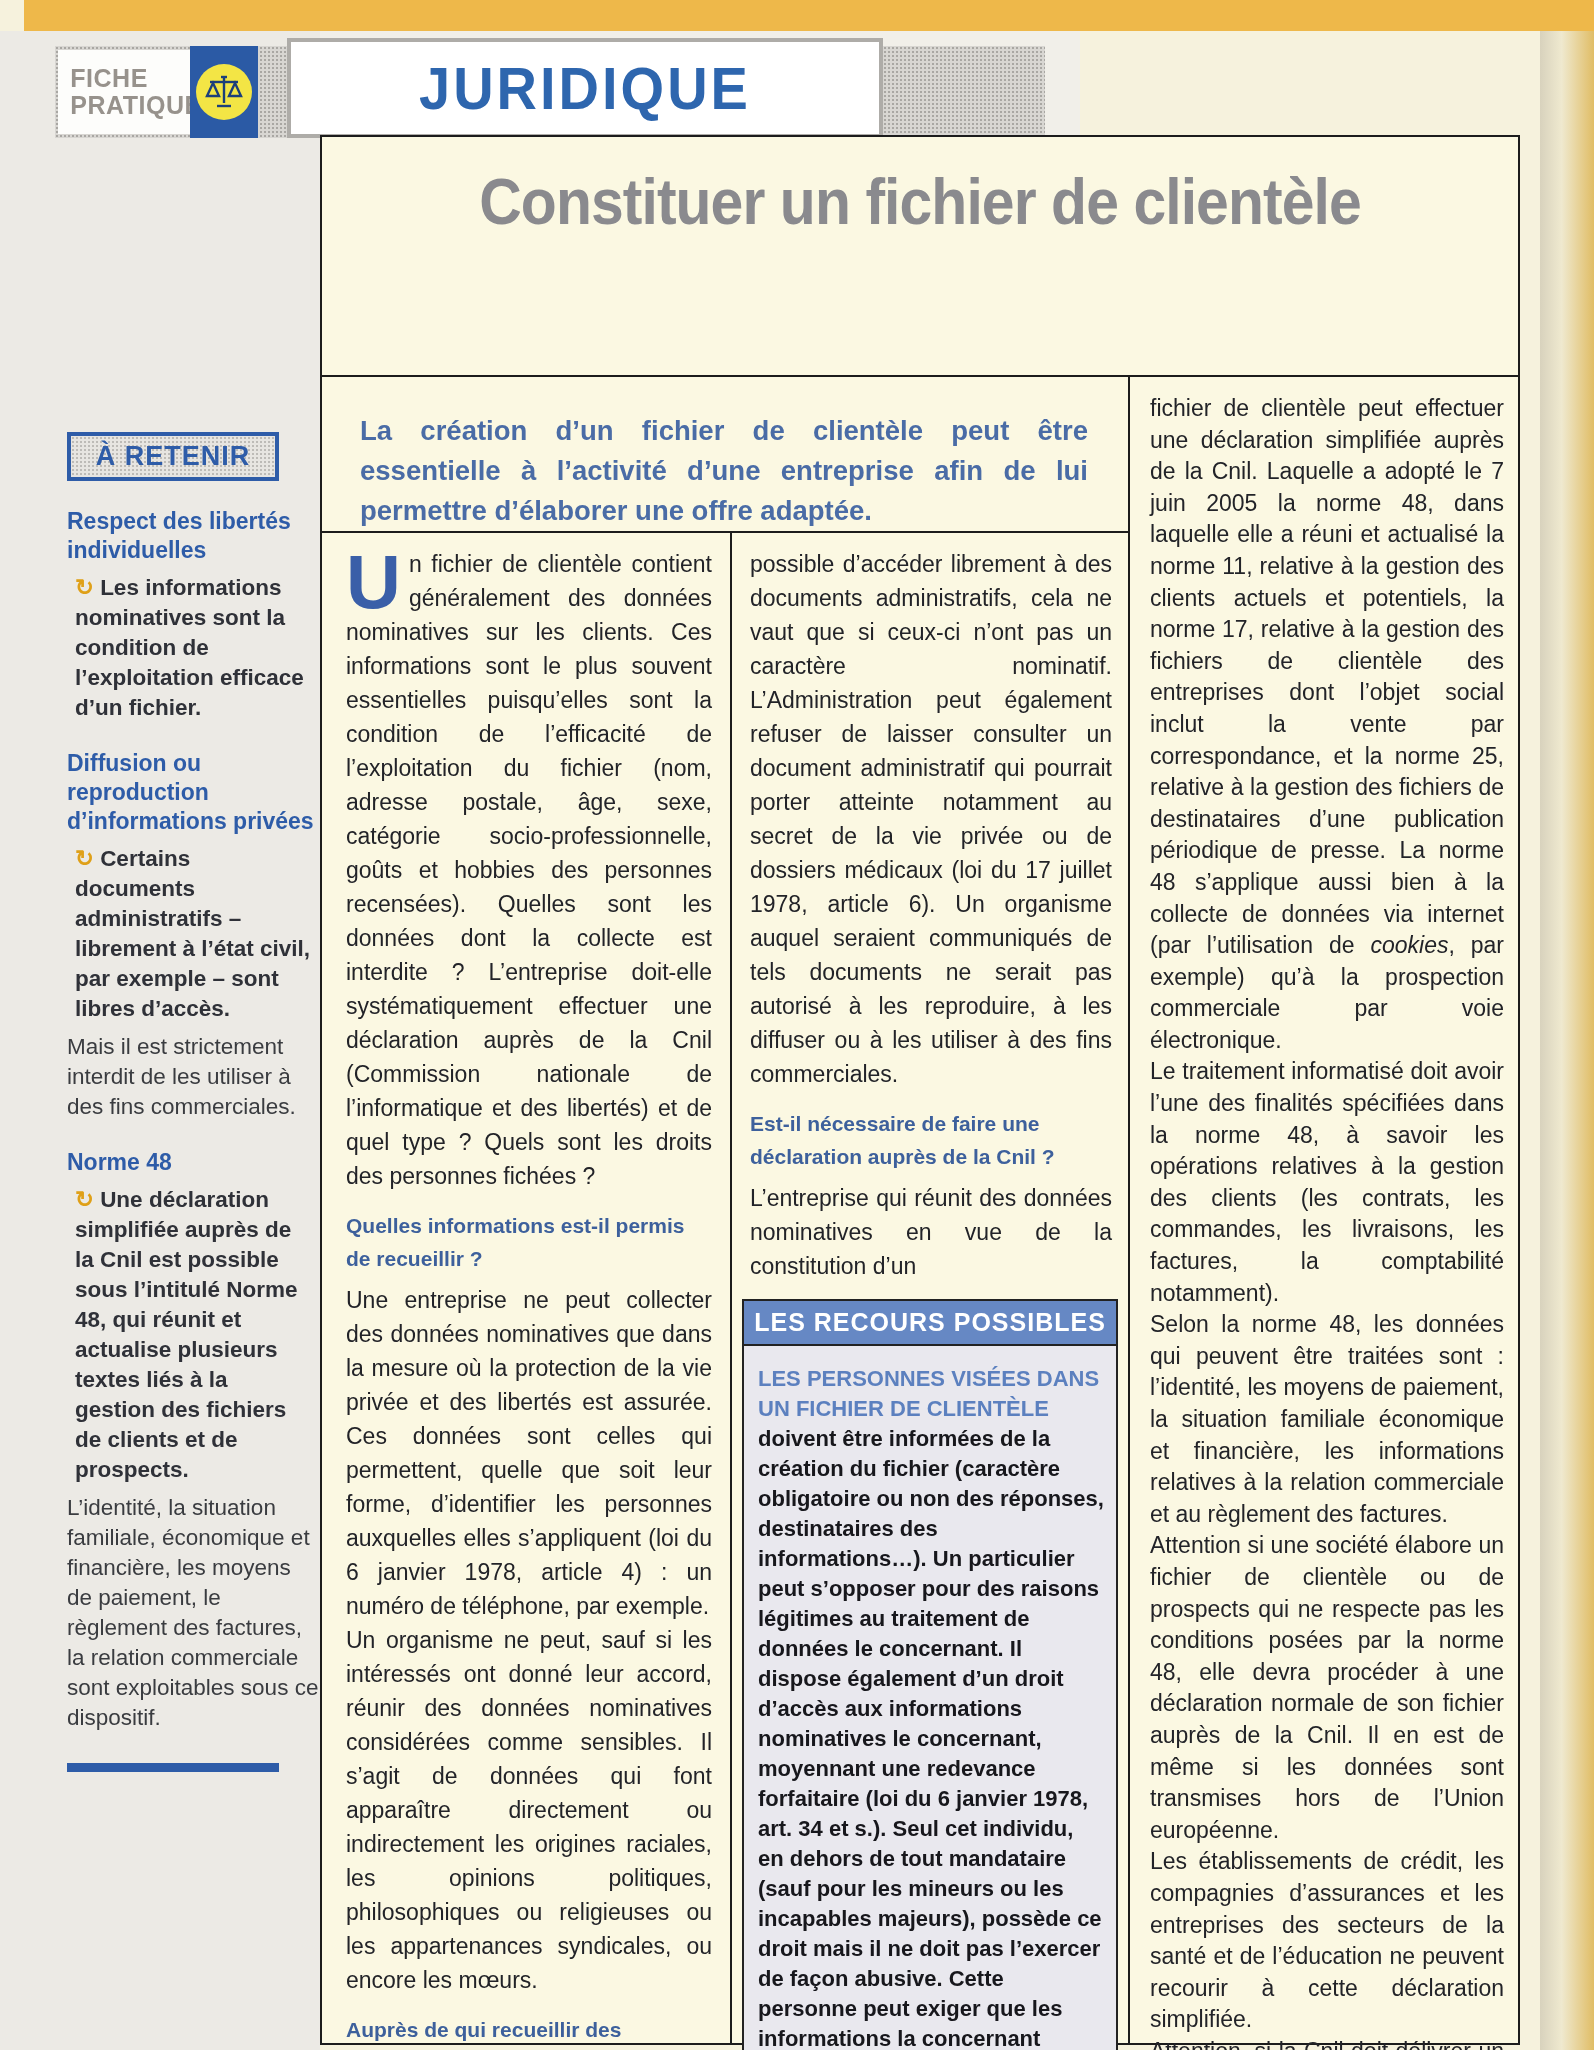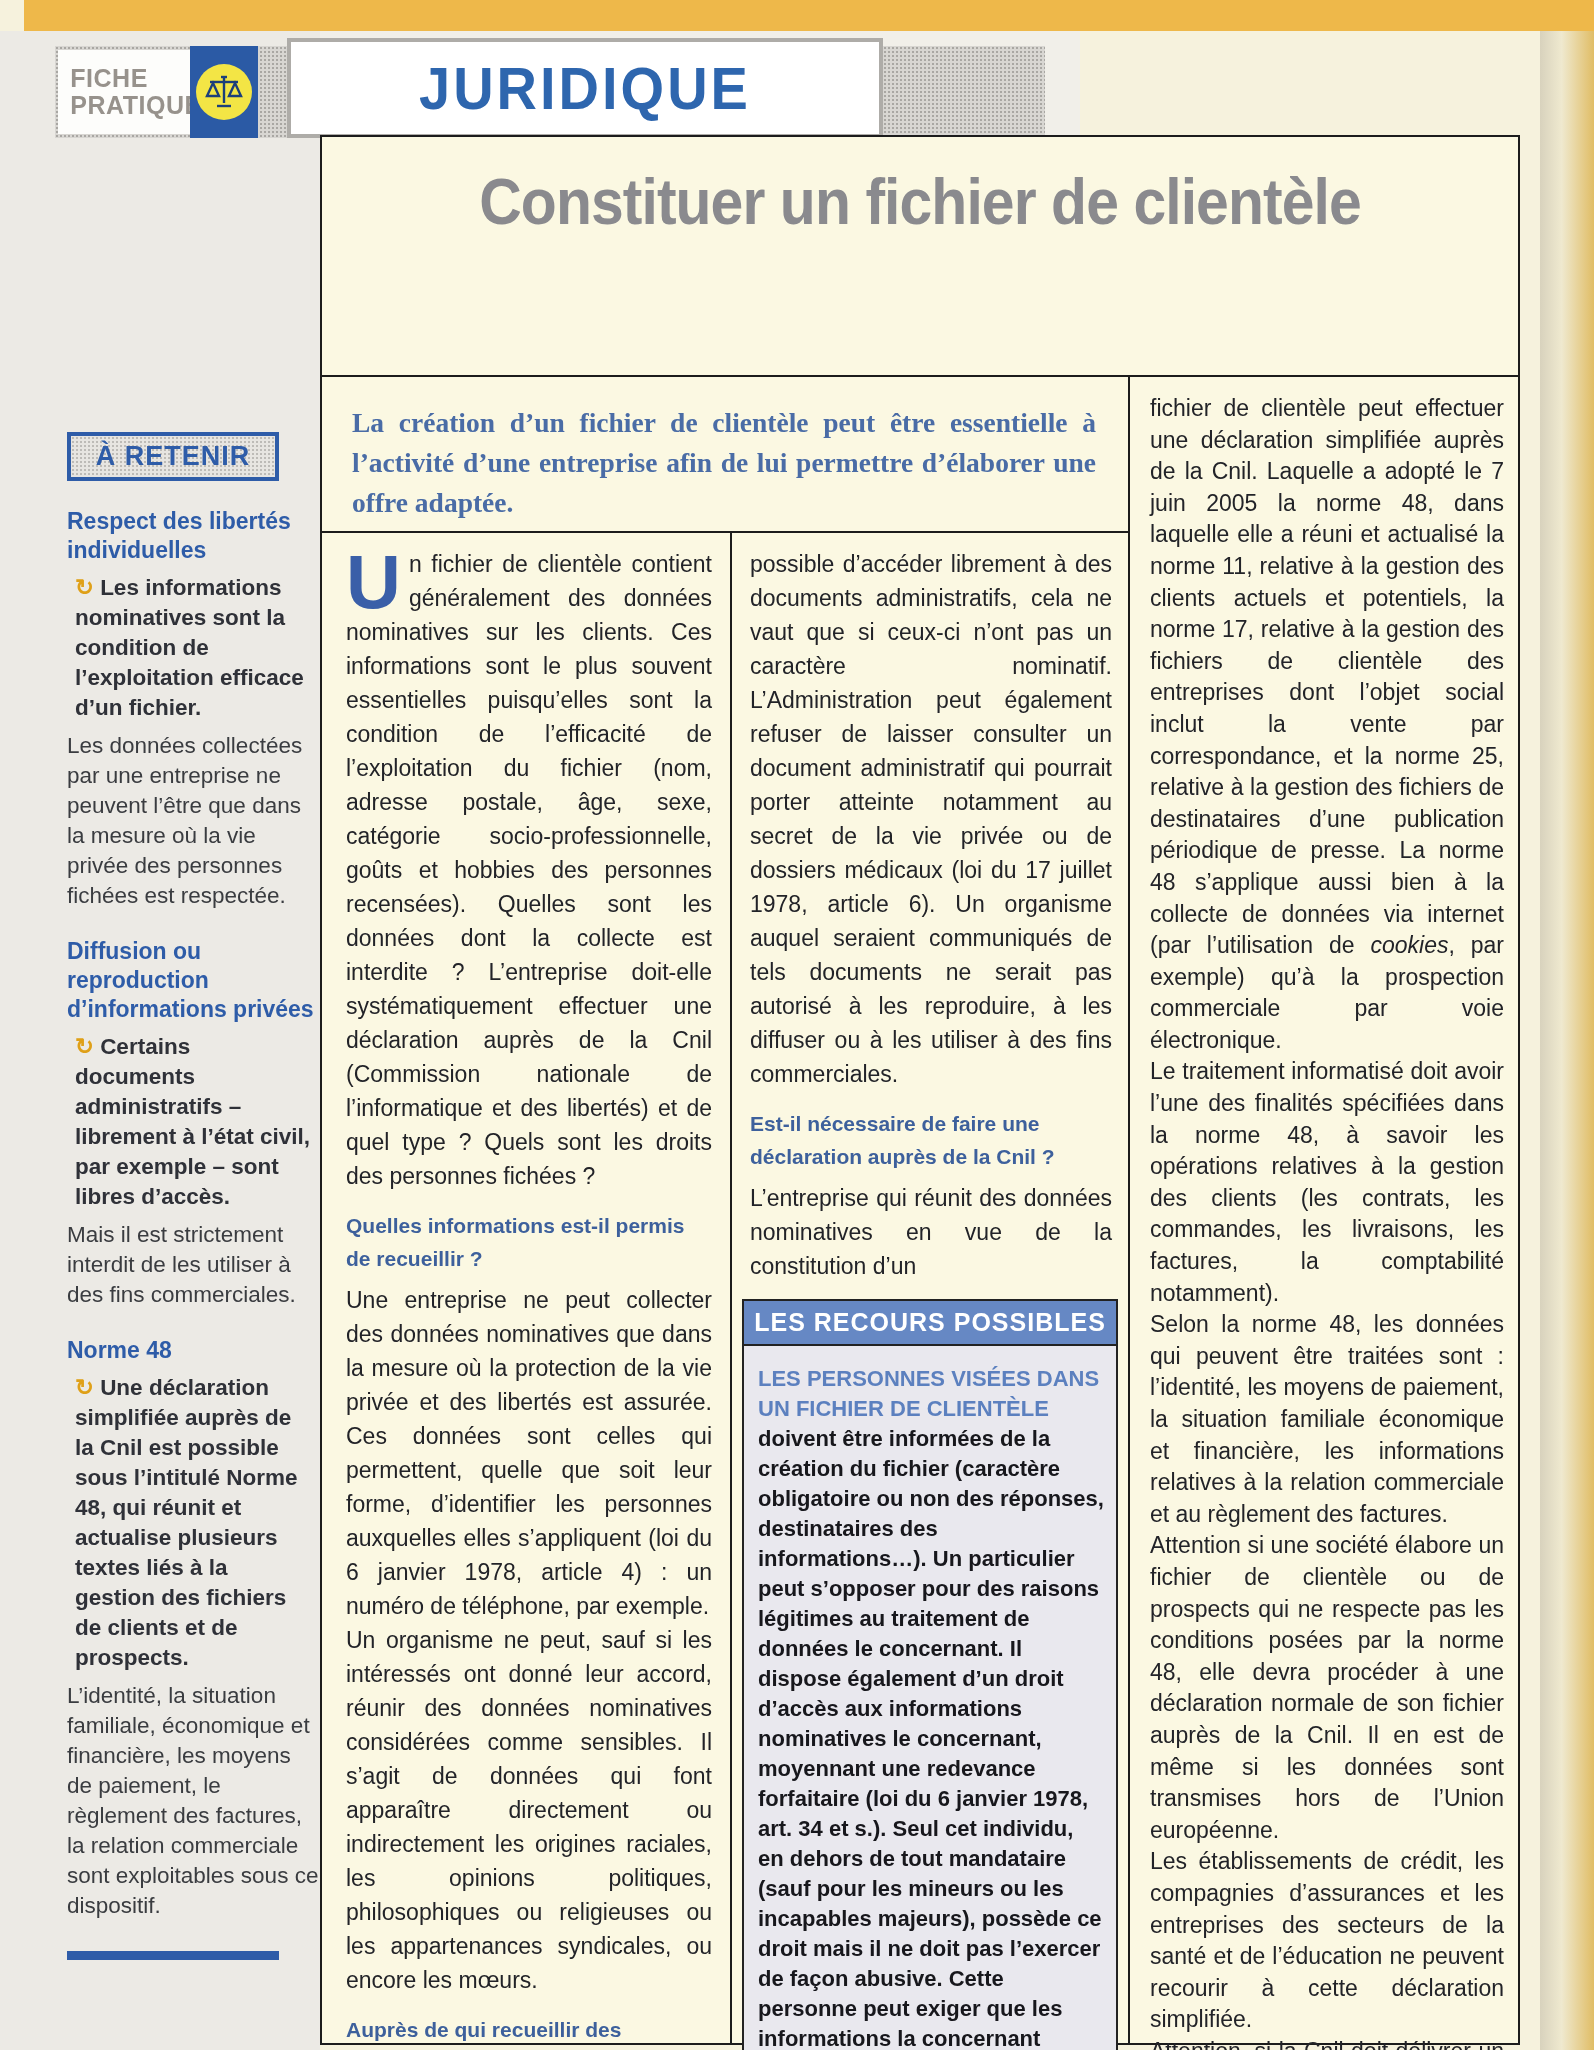--- a/index.html
+++ b/index.html
@@ -37,22 +37,22 @@
     background:#fbf8e2;border:2px solid #1c1c1c;box-sizing:border-box;}
   .page-title{position:absolute;left:330px;top:165px;width:1180px;text-align:center;
     color:#8a8a8e;font-weight:700;font-size:64px;letter-spacing:-1px;
     transform:scaleX(.92);white-space:nowrap;}
   .hline-top{position:absolute;left:320px;top:375px;width:1200px;height:2px;background:#1c1c1c;}
   .hline-intro-bottom{position:absolute;left:320px;top:531px;width:810px;height:2px;background:#1c1c1c;}
   .divider-v1{position:absolute;left:730px;top:533px;width:2px;height:1510px;background:#1c1c1c;}
   .divider-v2{position:absolute;left:1128px;top:375px;width:2px;height:1668px;background:#1c1c1c;}
   .intro-box{position:absolute;left:322px;top:377px;width:806px;height:152px;box-sizing:border-box;
     padding:18px 24px 0 22px;}
-  .intro-box p{margin:8px;color:#4a6ca6;font-weight:700;font-size:27.5px;line-height:40px;
-    text-align:justify;font-family:Liberation Serif, serif;}
+  .intro-box p{margin:16px;color:#4a6ca6;font-weight:700;font-size:27.5px;line-height:40px;
+    text-align:justify;}
   
   .col{position:absolute;box-sizing:border-box;}
   .col1{left:322px;top:533px;width:406px;padding:14px 16px 0 24px;}
   .col2{left:732px;top:533px;width:394px;padding:14px 14px 0 18px;}
   .col3{left:1132px;top:377px;width:386px;padding:16px 14px 0 18px;}
   .col p{margin:0;font-size:23px;line-height:34px;text-align:justify;color:#222328;}
   .col3 p{line-height:31.6px;}
   .col h2{margin:16px 0 8px 0;color:#3d609c;font-size:21px;line-height:33px;font-weight:800;}
   .dropcap{float:left;color:#3a5fa8;font-weight:700;font-size:76px;line-height:58px;
     padding:6px 8px 0 0;}
@@ -156,21 +156,20 @@
     <p>Attention, si la Cnil doit délivrer un récépissé lorsqu’une déclaration (qui comporte tous les éléments nécessaires) a été effectuée, cela ne signifie pas que le traitement informatique des données en question est licite.</p>
 
   </div>
 
   <div class="sidebar">
     <div class="aretenir">À RETENIR</div>
 
     <div class="sb-section">
       <h3>Respect des libertés individuelles</h3>
       <p class="sb-bold"><span class="bullet">↻</span> <span>Les informations nominatives sont la condition de l’exploitation efficace d’un fichier.</span></p>
-      <p class="sb-text">Les données collectées par une entreprise ne peuvent l’être que dans la mesure où la vie privée des personnes fichées est respectée.</p>
     </div>
 
     <div class="sb-section">
       <h3>Diffusion ou reproduction d’informations privées</h3>
       <p class="sb-bold"><span class="bullet">↻</span> <span>Certains documents administratifs – librement à l’état civil, par exemple – sont libres d’accès.</span></p>
       <p class="sb-text">Mais il est strictement interdit de les utiliser à des fins commerciales.</p>
     </div>
 
     <div class="sb-section">
       <h3>Norme 48</h3>

